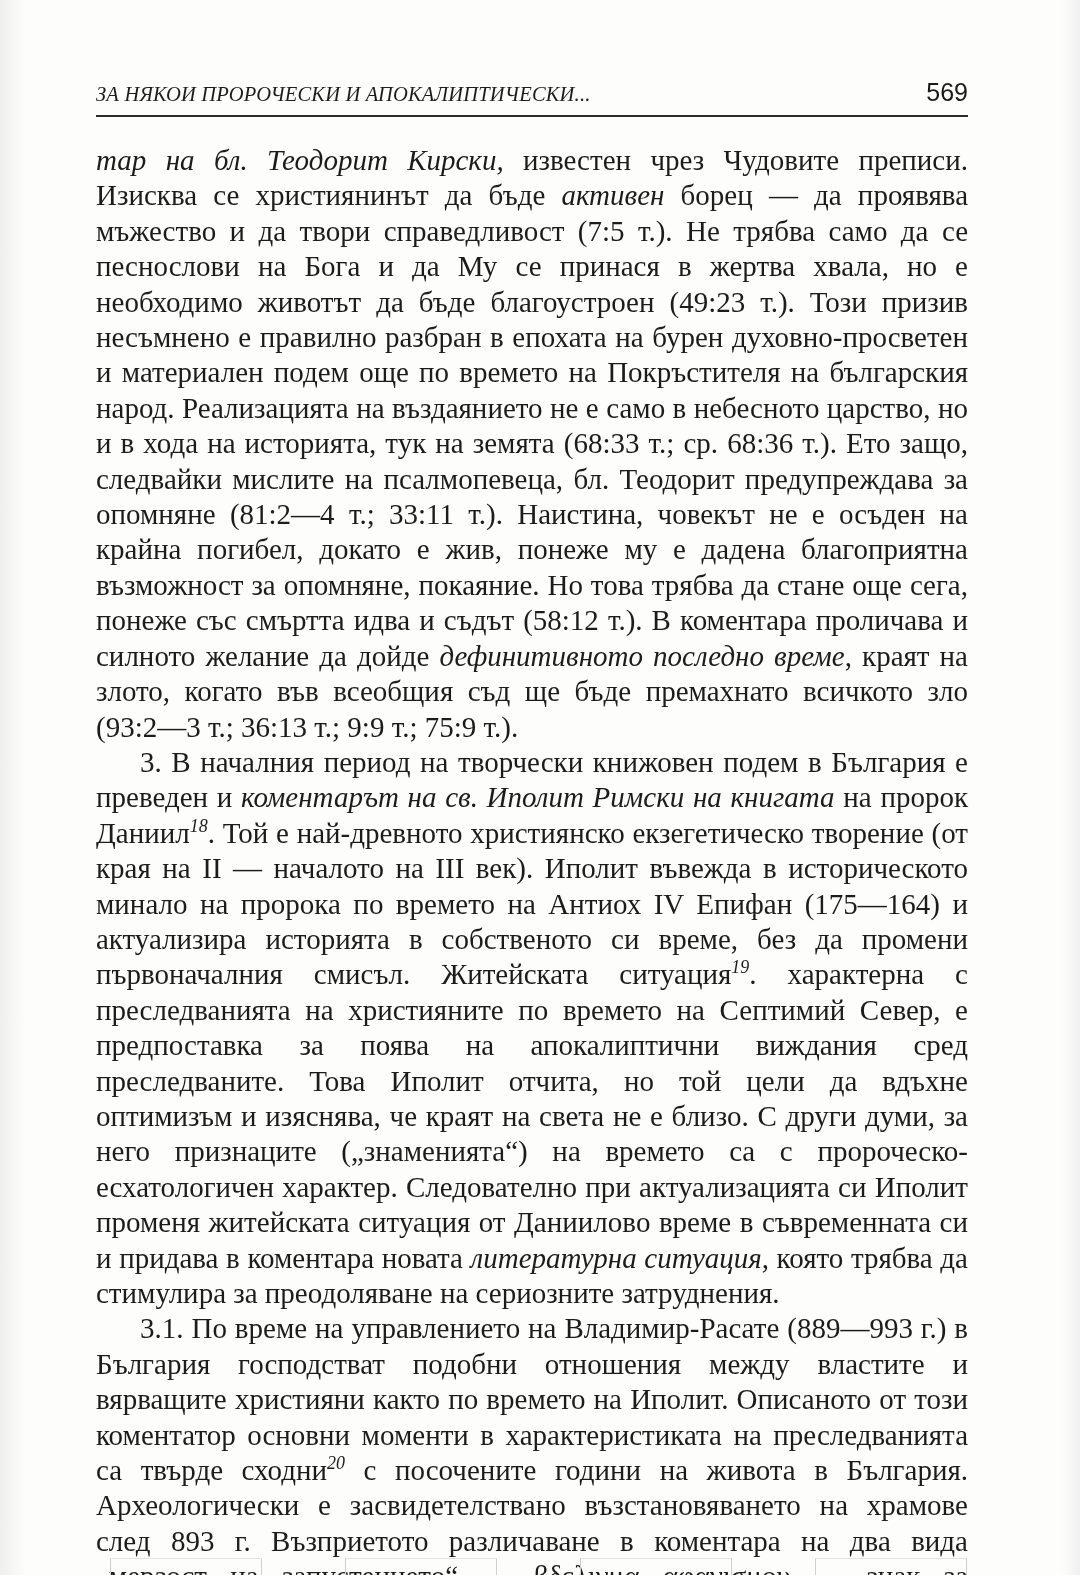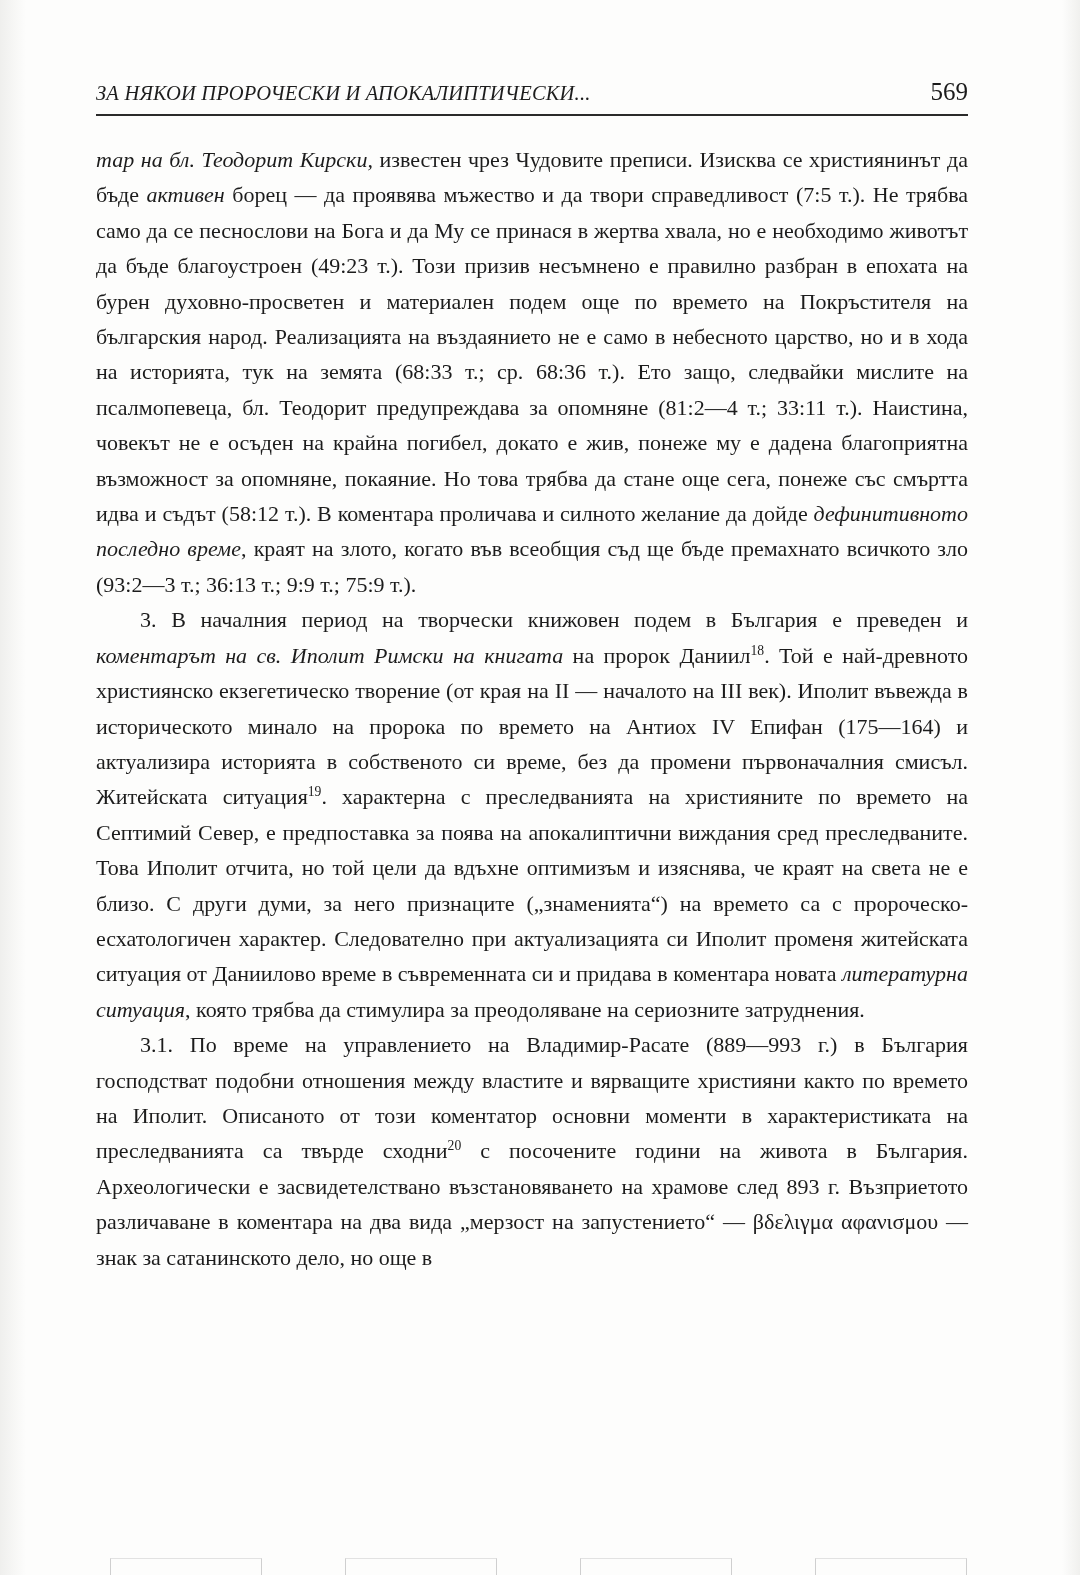--- a/index.html
+++ b/index.html
@@ -35,44 +35,45 @@
   .running-title {
     font-style: italic;
     font-size: 20.5px;
     letter-spacing: 0.2px;
     color: #1d1d1d;
     white-space: nowrap;
   }
   .folio {
     font-size: 25px;
     color: #1a1a1a;
-    font-family: Liberation Serif, serif;
+    font-family: Liberation Sans, sans-serif;
   }
   .header-rule {
     border-bottom: 2.2px solid #2a2a2a;
     margin-top: 2px;
     margin-bottom: 26px;
   }
   .body-text p {
     margin: 0;
-    font-size: 22px;
+    font-size: 29px;
     line-height: 35.4px;
     text-align: justify;
     text-justify: inter-word;
     color: #1c1c1c;
     hyphens: manual;
   }
   .body-text p.indent {
     text-indent: 44px;
   }
   .it { font-style: italic; }
   sup {
     font-size: 0.62em;
     vertical-align: super;
     line-height: 0;
+    font-style: italic;
   }
   .greek { }
   .bottom-marks {
     position: absolute;
     left: 0;
     bottom: 0;
     width: 1080px;
     height: 22px;
   }
   .mark {

